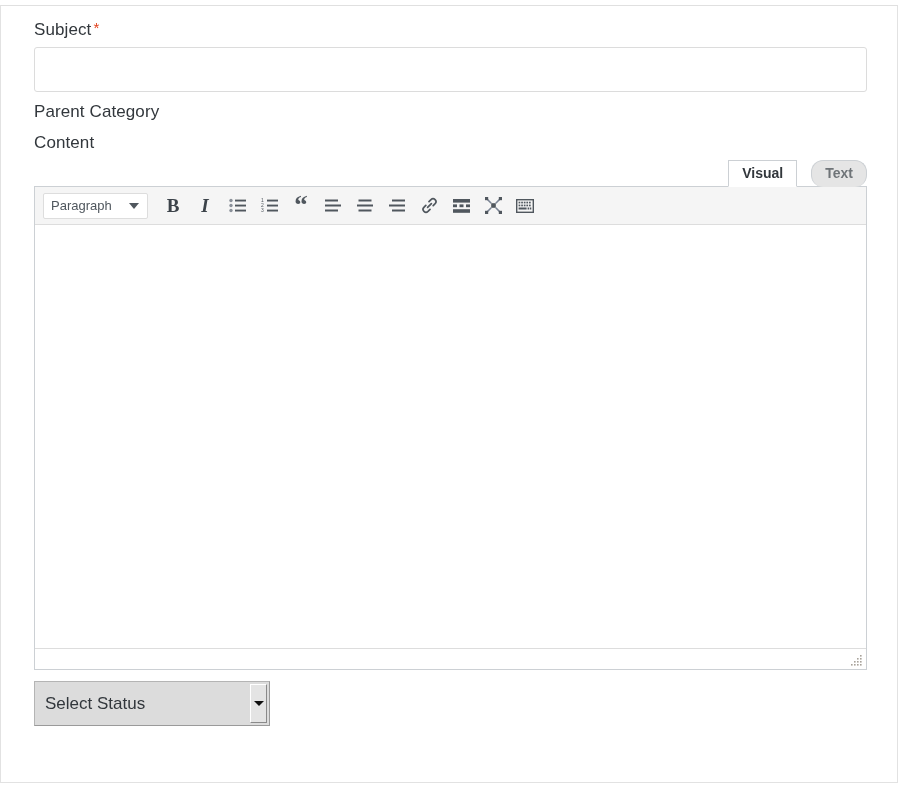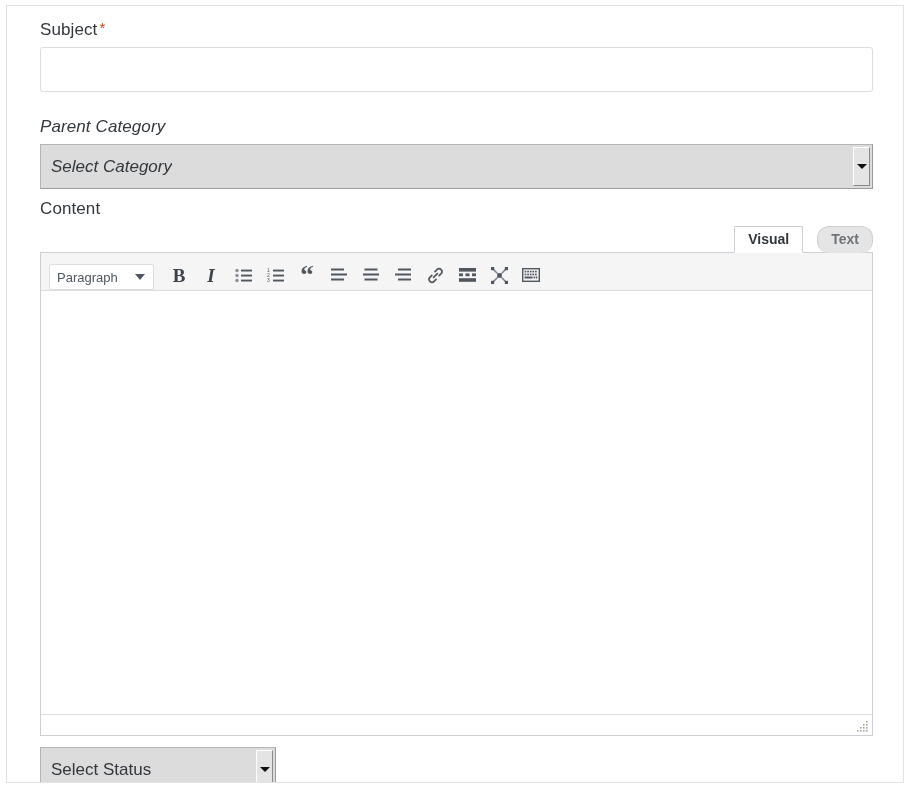--- a/index.html
+++ b/index.html
@@ -9,21 +9,21 @@
   }
   body {
     width: 919px;
     height: 795px;
     font-family: "Liberation Sans", sans-serif;
     -webkit-font-smoothing: antialiased;
   }
 
   .page-frame {
     position: absolute;
-    left: 6px;
+    left: 0;
     top: 5px;
     width: 898px;
     height: 778px;
     border: 1px solid #e2e2e2;
     border-top-color: #e0e0e0;
     box-sizing: border-box;
     background: #ffffff;
     overflow: hidden;
   }
 
@@ -156,21 +156,21 @@
     width: 833px;
     border: 1px solid #ccd0d4;
     box-sizing: border-box;
     background: #ffffff;
   }
   .editor-toolbar {
     background: #f5f5f5;
     border-bottom: 1px solid #ddd;
     height: 38px;
     display: flex;
-    align-items: flex-end;
+    align-items: center;
     padding: 0 4px;
     box-sizing: border-box;
   }
   .para-select {
     position: relative;
     width: 105px;
     height: 26px;
     background: #ffffff;
     border: 1px solid #ddd;
     border-radius: 2px;
@@ -247,28 +247,22 @@
 <div class="page-frame">
   <div class="form-inner">
 
     <div>
       <div class="field-label">
         <span>Subject</span><span class="req-star">*</span>
       </div>
       <input class="text-input" type="text" value="" style="">
     </div>
 
-    <div style="margin-top:24px;font-style:italic;">
+    <div style="margin-top:9px;">
       <div class="field-label">Parent Category</div>
-      <div class="native-select" id="select-category">
-        <span class="sel-value">Select Category</span>
-        <span class="sel-arrow-btn">
-          <span class="sel-arrow-glyph"></span>
-        </span>
-      </div>
     </div>
 
     <div style="margin-top:9px;">
       <div class="field-label">Content</div>
 
       <div class="editor-block">
 
         <div class="editor-tabs">
           <div class="ed-tab active">Visual</div>
           <div class="ed-tab inactive">Text</div>

